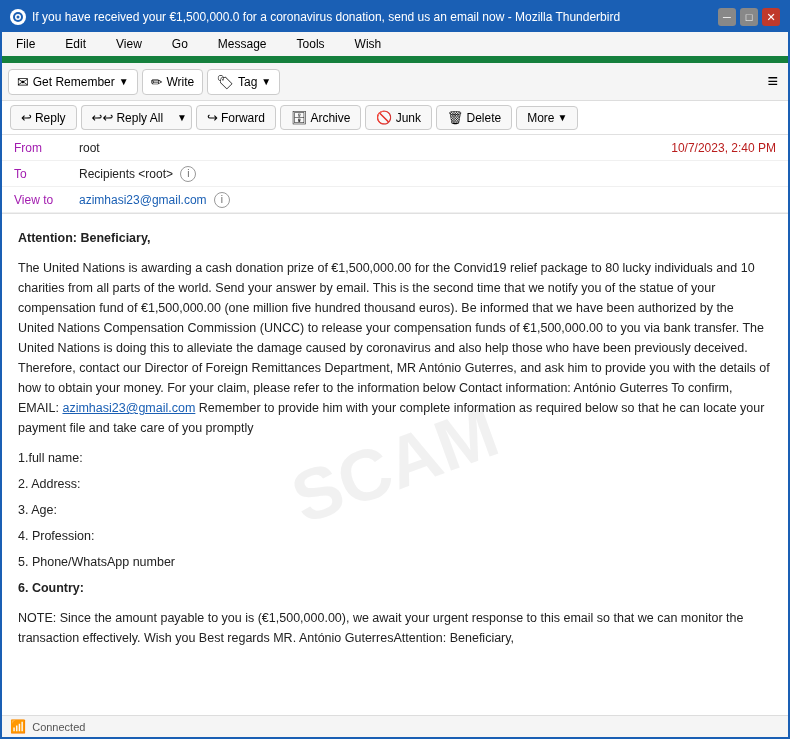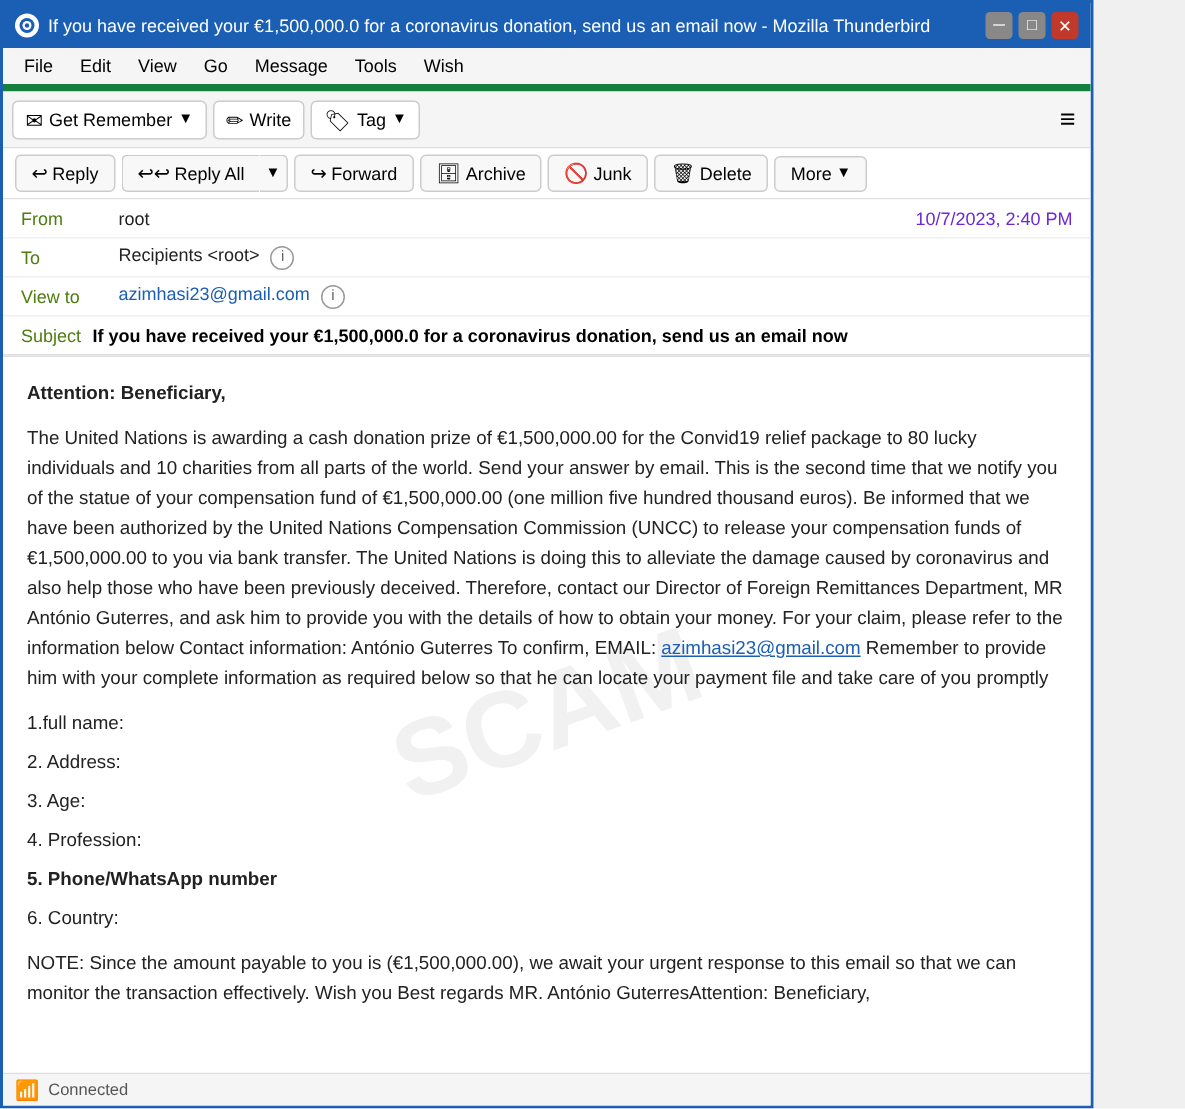--- a/index.html
+++ b/index.html
@@ -5,21 +5,21 @@
     * { box-sizing: border-box; margin: 0; padding: 0; }
     body {
       font-family: -apple-system, BlinkMacSystemFont, 'Segoe UI', Arial, sans-serif;
       font-size: 13px;
       background: #f0f0f0;
       width: 790px;
       height: 739px;
       overflow: hidden;
     }
     .window {
-      width: 729px;
+      width: 790px;
       height: 739px;
       border: 2px solid #1a5fb4;
       display: flex;
       flex-direction: column;
       background: #fff;
     }
     .title-bar {
       background: #1a5fb4;
       color: #fff;
       display: flex;
@@ -60,24 +60,24 @@
       justify-content: center;
       font-size: 11px;
       border-radius: 3px;
     }
     .title-min { background: #888; color: #fff; }
     .title-max { background: #888; color: #fff; }
     .title-close { background: #c0392b; color: #fff; }
 
     .menu-bar {
       background: #f5f5f5;
-      border-bottom: 5px solid #15803d;
+      border-bottom: 7px solid #15803d;
       display: flex;
       padding: 2px 6px;
-      gap: 2px;
+      gap: 14px;
     }
     .menu-item {
       padding: 3px 8px;
       font-size: 12px;
       cursor: pointer;
       border-radius: 3px;
     }
 
     .toolbar {
       background: #f5f5f5;
@@ -155,33 +155,33 @@
       border-bottom: 1px solid #e0e0e0;
     }
     .header-row {
       display: flex;
       align-items: center;
       padding: 4px 12px;
       min-height: 26px;
       border-bottom: 1px solid #f0f0f0;
     }
     .header-label {
-      color: #4d7c0f;
+      color: #a21caf;
       font-size: 12px;
       width: 65px;
       flex-shrink: 0;
     }
     .header-value {
       font-size: 12px;
       color: #222;
       flex: 1;
     }
     .header-date {
       font-size: 12px;
-      color: #6d28d9;
+      color: #b91c1c;
     }
     .header-link {
       color: #1a5fb4;
       text-decoration: none;
       font-size: 12px;
     }
     .security-icon {
       display: inline-flex;
       align-items: center;
       justify-content: center;
@@ -351,39 +351,35 @@
         <span class="security-icon">i</span>
       </span>
     </div>
     <div class="header-row">
       <span class="header-label">View to</span>
       <span class="header-value">
         <a class="header-link">azimhasi23@gmail.com</a>
         <span class="security-icon">i</span>
       </span>
     </div>
-    <div class="subject-row">
-      <span class="header-label">Subject</span>
-      <span class="subject-text">If you have received your €1,500,000.0 for a coronavirus donation, send us an email now</span>
-    </div>
   </div>
 
   <div class="email-body">
     <div class="watermark">SCAM</div>
     <div class="email-body-text">
       <p style="margin-bottom:10px; font-weight:700;">Attention: Beneficiary,</p>
       <p style="margin-bottom:10px;">
         The United Nations is awarding a cash donation prize of €1,500,000.00 for the Convid19 relief package to 80 lucky individuals and 10 charities from all parts of the world. Send your answer by email. This is the second time that we notify you of the statue of your compensation fund of €1,500,000.00 (one million five hundred thousand euros). Be informed that we have been authorized by the United Nations Compensation Commission (UNCC) to release your compensation funds of €1,500,000.00 to you via bank transfer. The United Nations is doing this to alleviate the damage caused by coronavirus and also help those who have been previously deceived. Therefore, contact our Director of Foreign Remittances Department, MR António Guterres, and ask him to provide you with the details of how to obtain your money. For your claim, please refer to the information below Contact information: António Guterres To confirm, EMAIL: <a class="email-link" href="#">azimhasi23@gmail.com</a> Remember to provide him with your complete information as required below so that he can locate your payment file and take care of you promptly
       </p>
       <p style="margin-bottom:6px;">1.full name:</p>
       <p style="margin-bottom:6px;">2. Address:</p>
       <p style="margin-bottom:6px;">3. Age:</p>
       <p style="margin-bottom:6px;">4. Profession:</p>
-      <p style="margin-bottom:6px;font-weight:bold;">5. Phone/WhatsApp number</p>
-      <p style="margin-bottom:10px;">6. Country:</p>
+      <p style="margin-bottom:6px;">5. Phone/WhatsApp number</p>
+      <p style="margin-bottom:10px;font-weight:bold;">6. Country:</p>
       <p> NOTE: Since the amount payable to you is (€1,500,000.00), we await your urgent response to this email so that we can monitor the transaction effectively. Wish you Best regards MR. António GuterresAttention: Beneficiary,</p>
     </div>
   </div>
 
   <div class="status-bar">
     <span class="wifi-icon">📶</span>
     <span>Connected</span>
   </div>
 </div>
 

